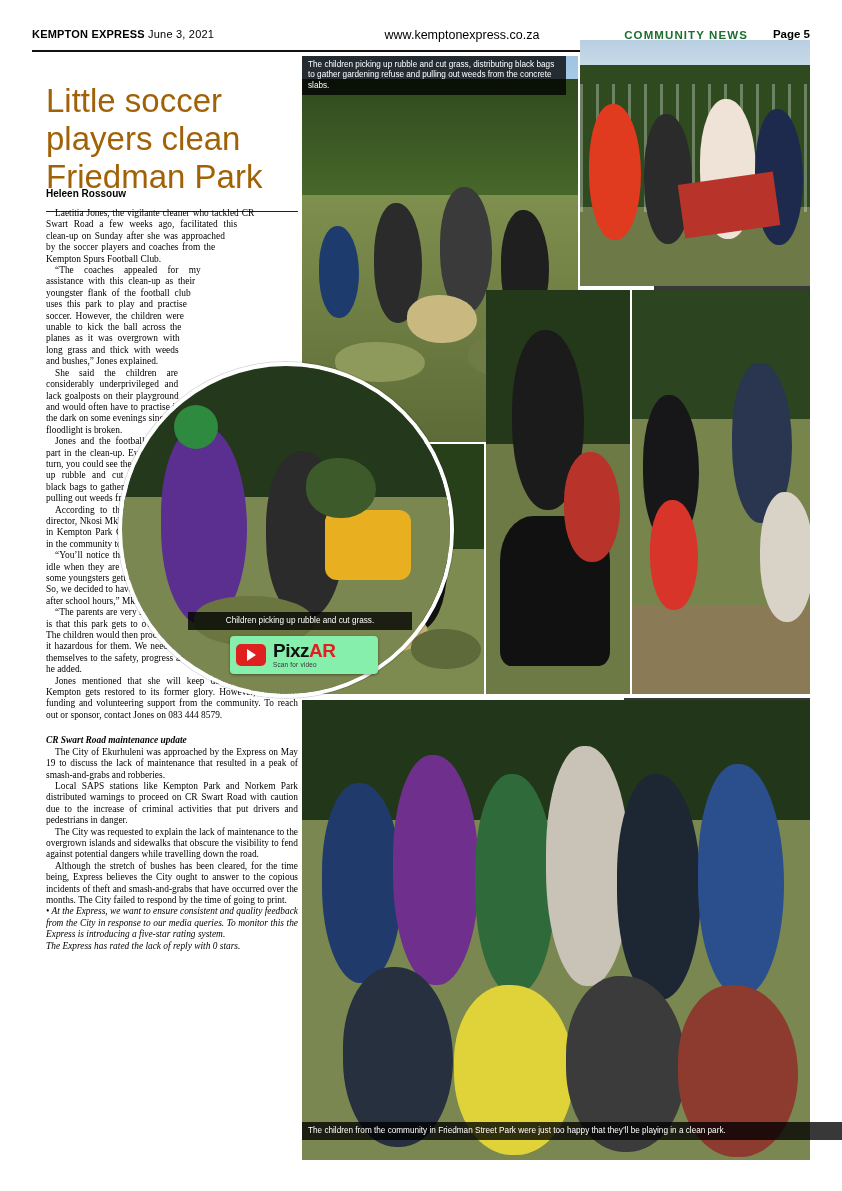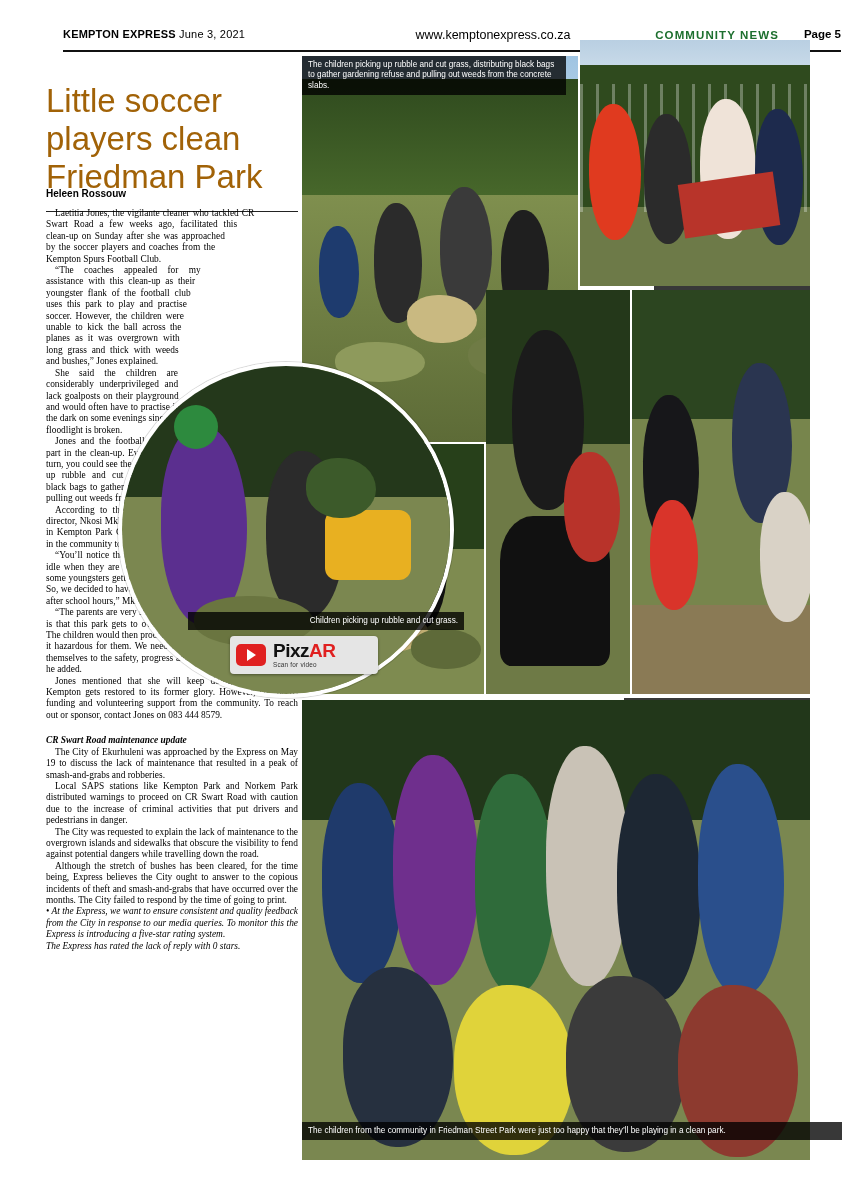--- a/index.html
+++ b/index.html
@@ -17,21 +17,20 @@
   }
 
   
   .masthead {
     position: absolute;
     left: 32px;
     top: 28px;
     width: 778px;
     height: 22px;
     border-bottom: 2px solid #111;
-    margin-left: 31px;
   }
   .mast-left {
     position: absolute;
     left: 0;
     top: 0;
     font-family: "Liberation Sans", sans-serif;
     font-size: 11px;
     letter-spacing: .2px;
   }
   .mast-left b { font-weight: 700; }
@@ -160,33 +159,33 @@
     position: absolute;
     left: 118px; top: 362px;
     width: 336px; height: 336px;
     border-radius: 50%;
     border: 4px solid #ffffff;
     box-sizing: border-box;
     overflow: hidden;
     box-shadow: 0 0 0 1px rgba(0,0,0,.15);
   }
   #pcirccap {
-    left: 188px; top: 612px; width: 276px; text-align: right;
+    left: 188px; top: 612px; width: 224px;
   }
 
   
   #p6 { left: 302px; top: 700px; width: 508px; height: 460px; }
   #p6cap { left: 302px; top: 1122px; width: 607px; }
 
   
   .pixzar {
     position: absolute;
     left: 230px; top: 636px;
     width: 148px; height: 38px;
-    background: #e5e5e5;
+    background: #86efac;
     border-radius: 4px;
     display: flex;
     align-items: center;
     box-shadow: 0 1px 3px rgba(0,0,0,.4);
   }
   .pixzar .play {
     width: 30px; height: 22px;
     background: #e02020;
     border-radius: 5px;
     margin-left: 6px;

